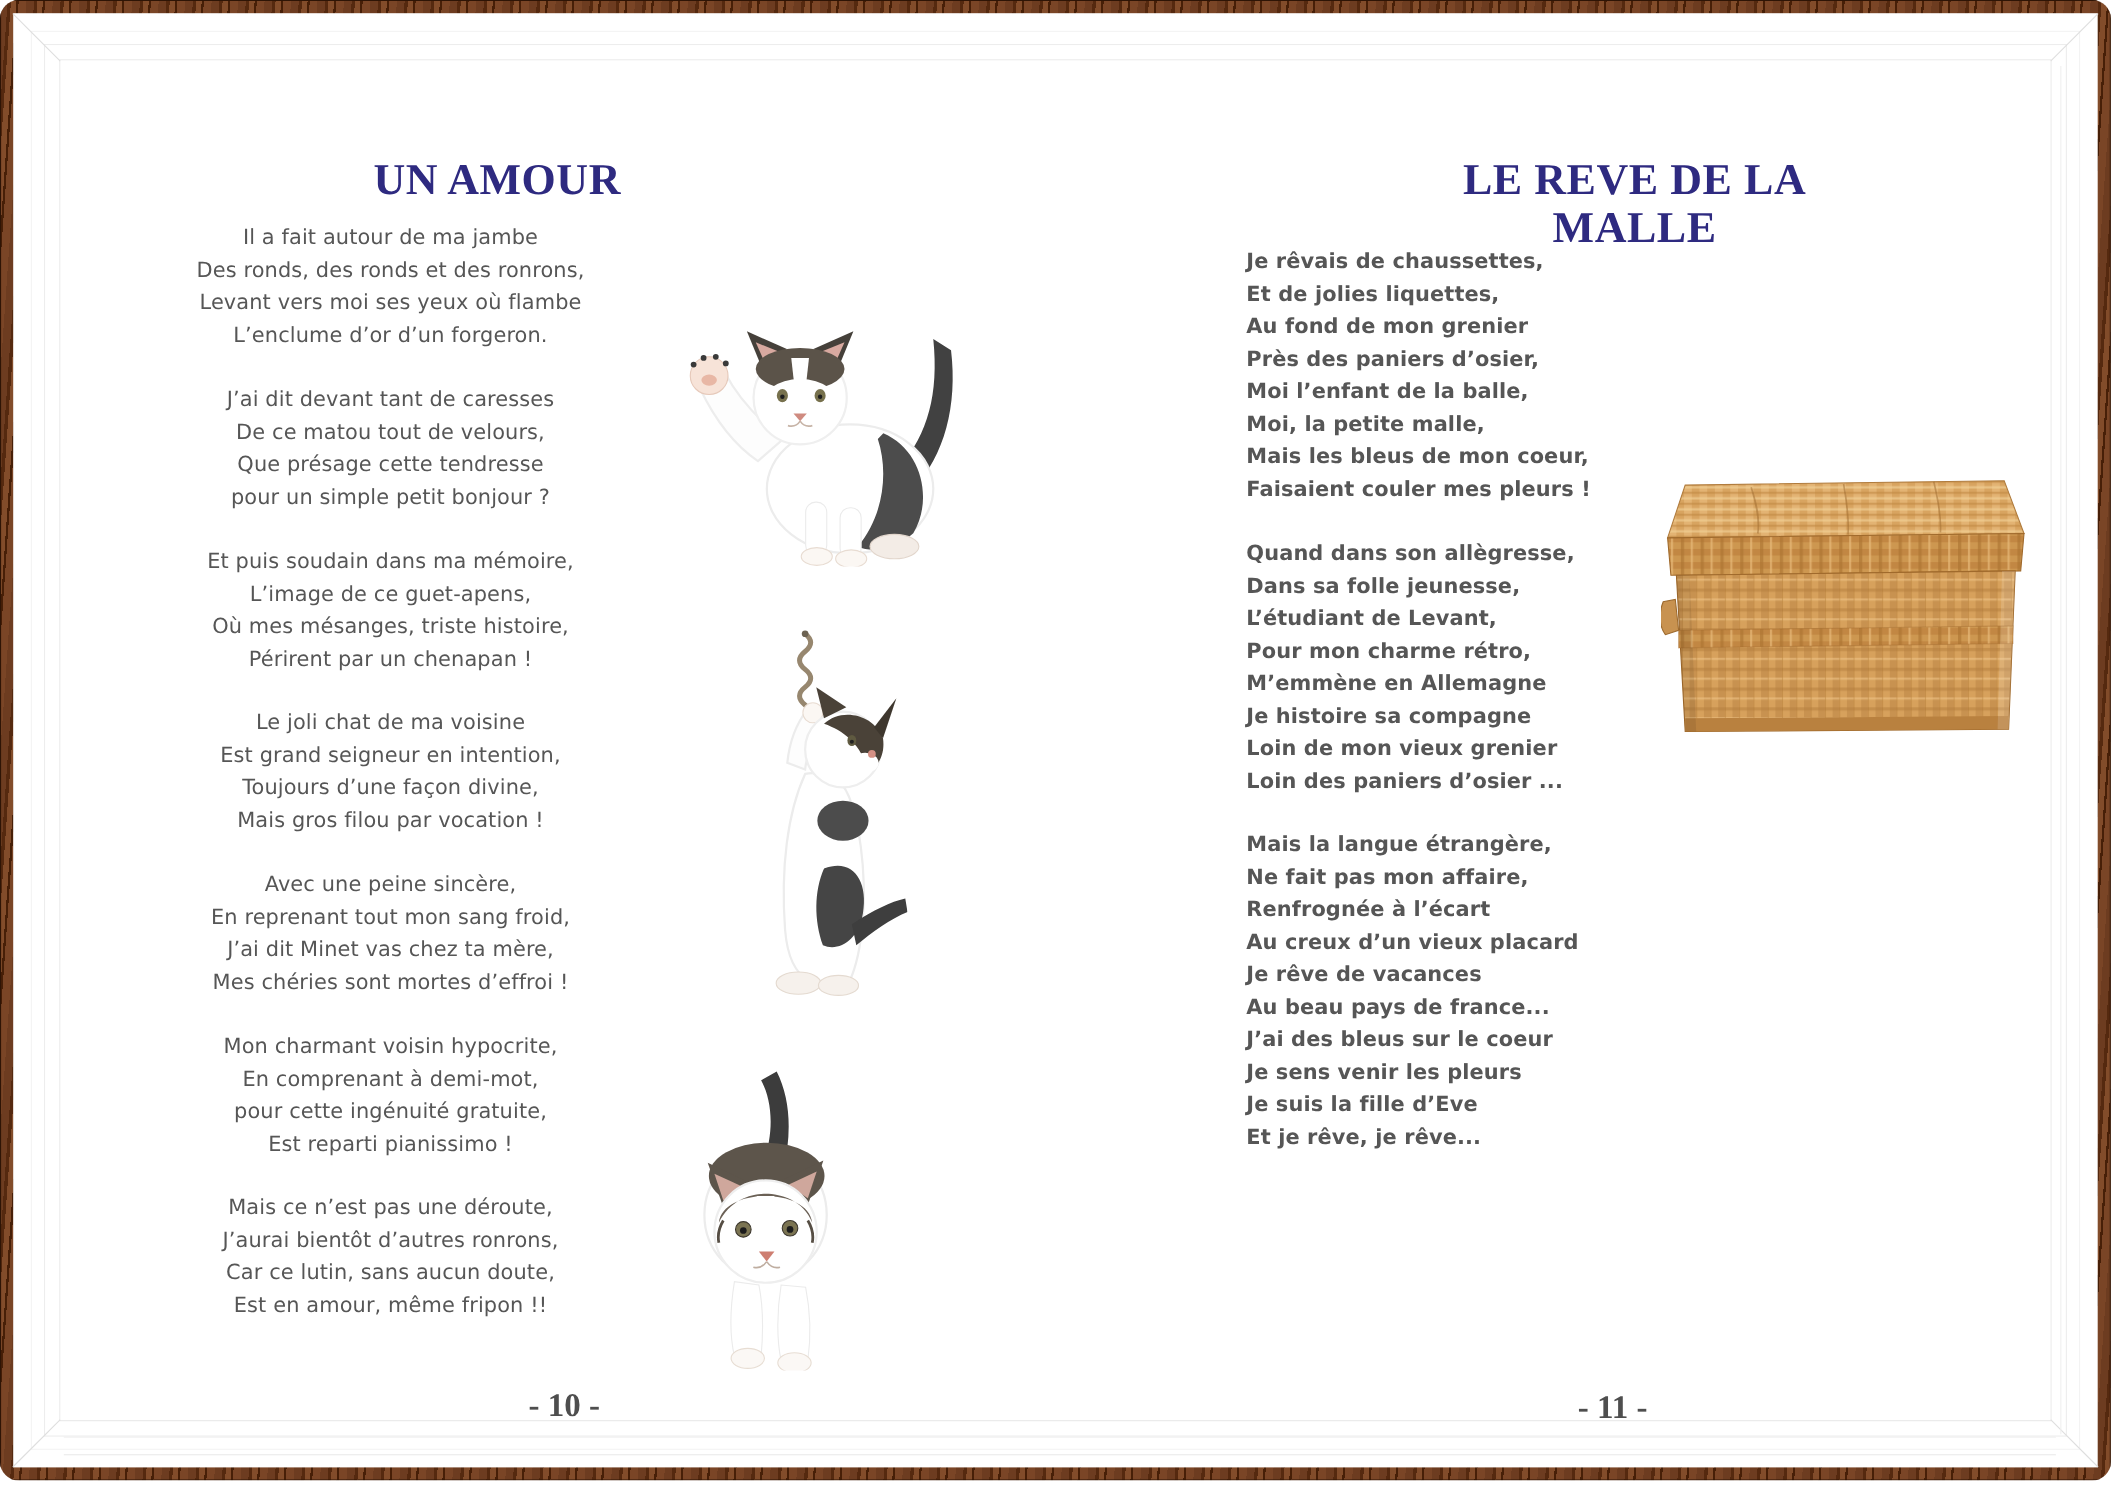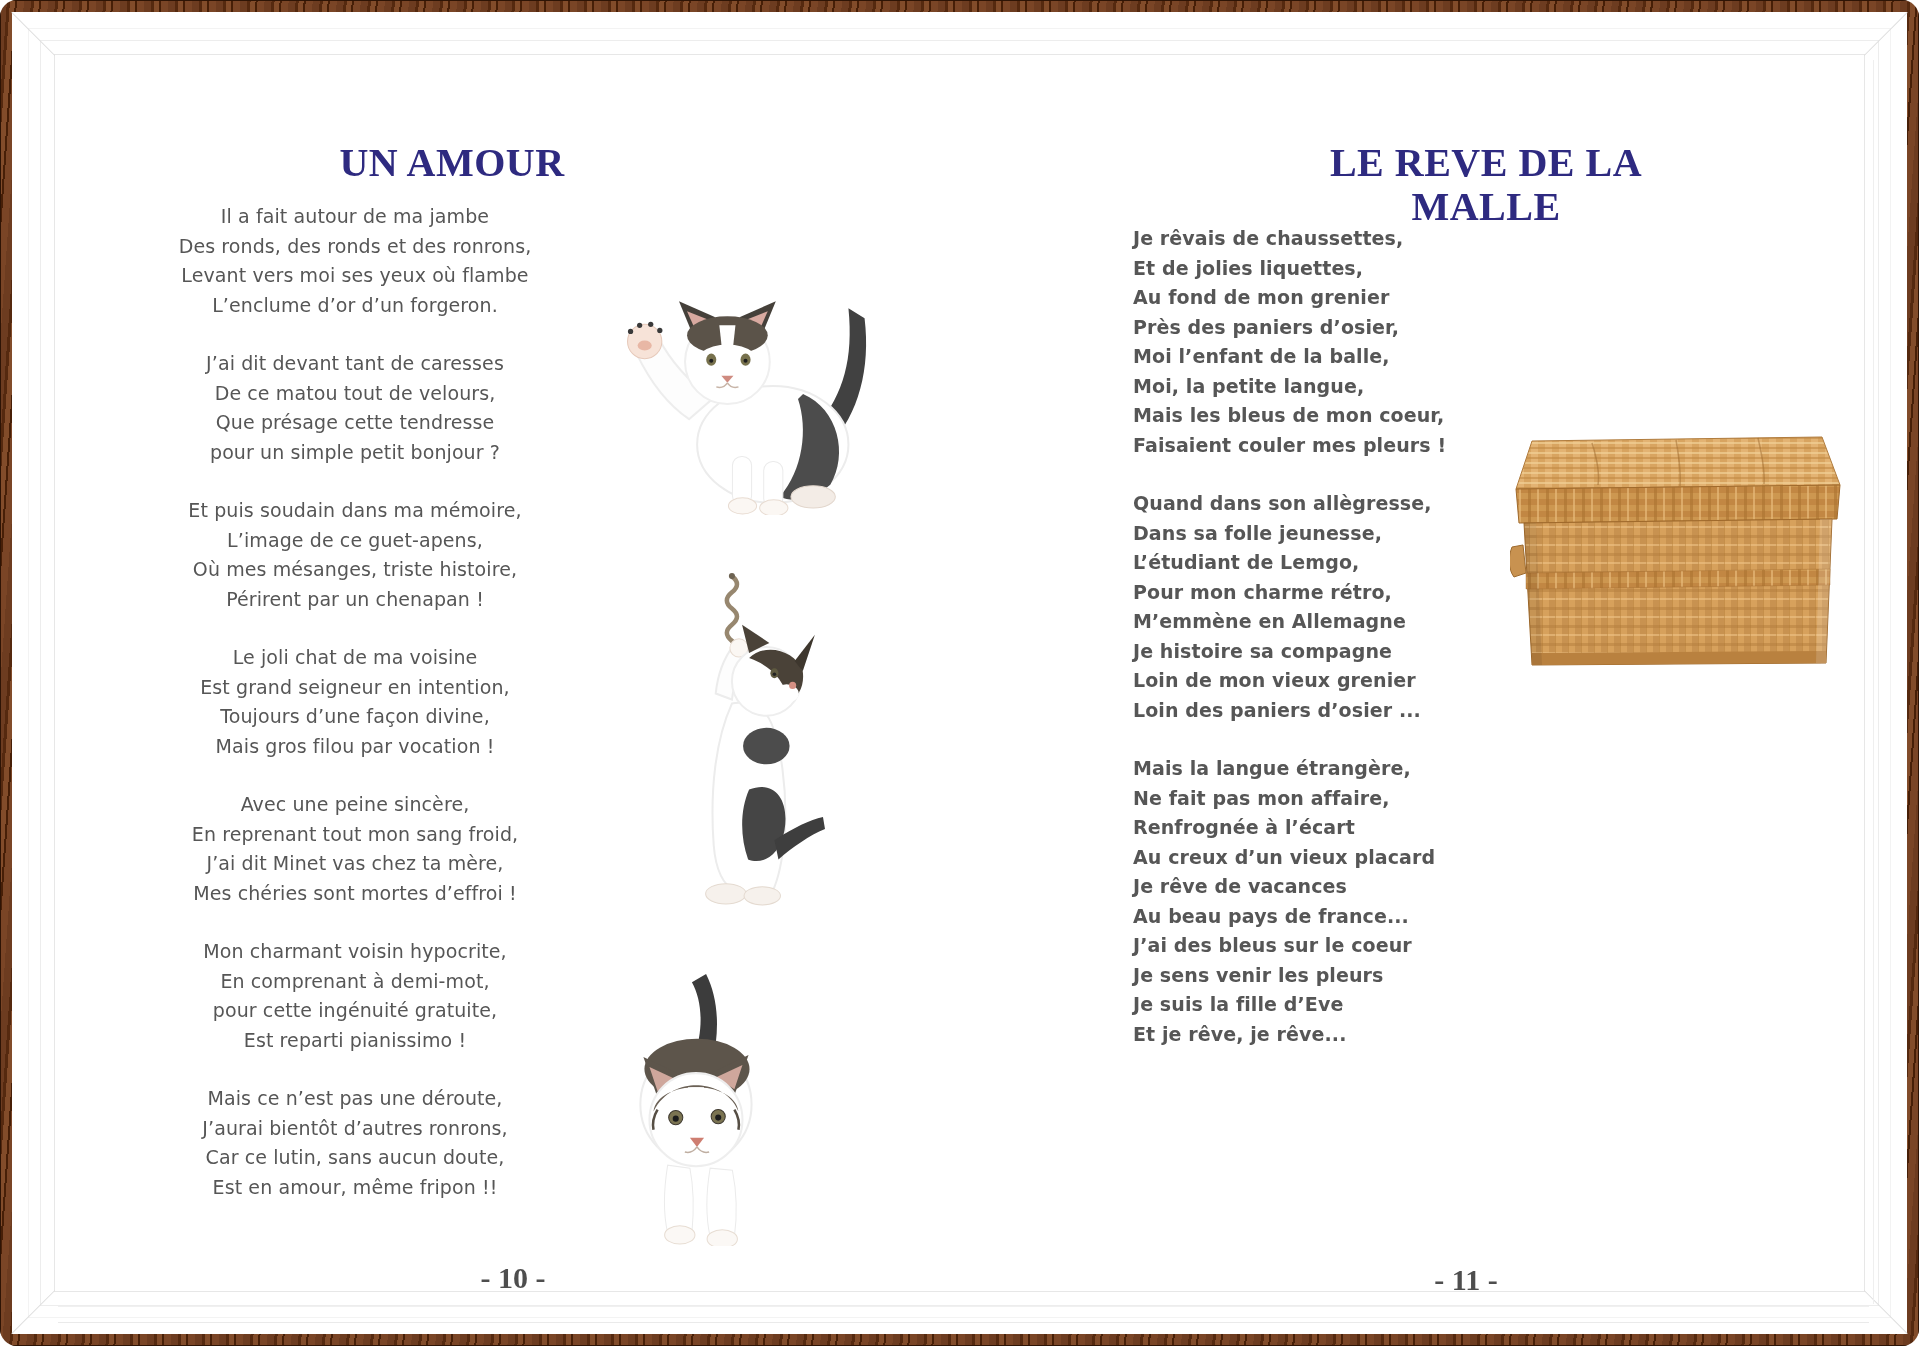--- a/index.html
+++ b/index.html
@@ -194,28 +194,28 @@
   </svg>
 
   <div id="title-right" class="page-title">LE REVE DE LA MALLE</div>
   <div id="poem-right" class="poem">
       <div class="stanza">
         <div class="poem-line">Je rêvais de chaussettes,</div>
         <div class="poem-line">Et de jolies liquettes,</div>
         <div class="poem-line">Au fond de mon grenier</div>
         <div class="poem-line">Près des paniers d’osier,</div>
         <div class="poem-line">Moi l’enfant de la balle,</div>
-        <div class="poem-line">Moi, la petite langue,</div>
+        <div class="poem-line">Moi, la petite malle,</div>
         <div class="poem-line">Mais les bleus de mon coeur,</div>
         <div class="poem-line">Faisaient couler mes pleurs !</div>
       </div>
       <div class="stanza">
         <div class="poem-line">Quand dans son allègresse,</div>
         <div class="poem-line">Dans sa folle jeunesse,</div>
-        <div class="poem-line">L’étudiant de Lemgo,</div>
+        <div class="poem-line">L’étudiant de Levant,</div>
         <div class="poem-line">Pour mon charme rétro,</div>
         <div class="poem-line">M’emmène en Allemagne</div>
         <div class="poem-line">Je histoire sa compagne</div>
         <div class="poem-line">Loin de mon vieux grenier</div>
         <div class="poem-line">Loin des paniers d’osier ...</div>
       </div>
       <div class="stanza">
         <div class="poem-line">Mais la langue étrangère,</div>
         <div class="poem-line">Ne fait pas mon affaire,</div>
         <div class="poem-line">Renfrognée à l’écart</div>

